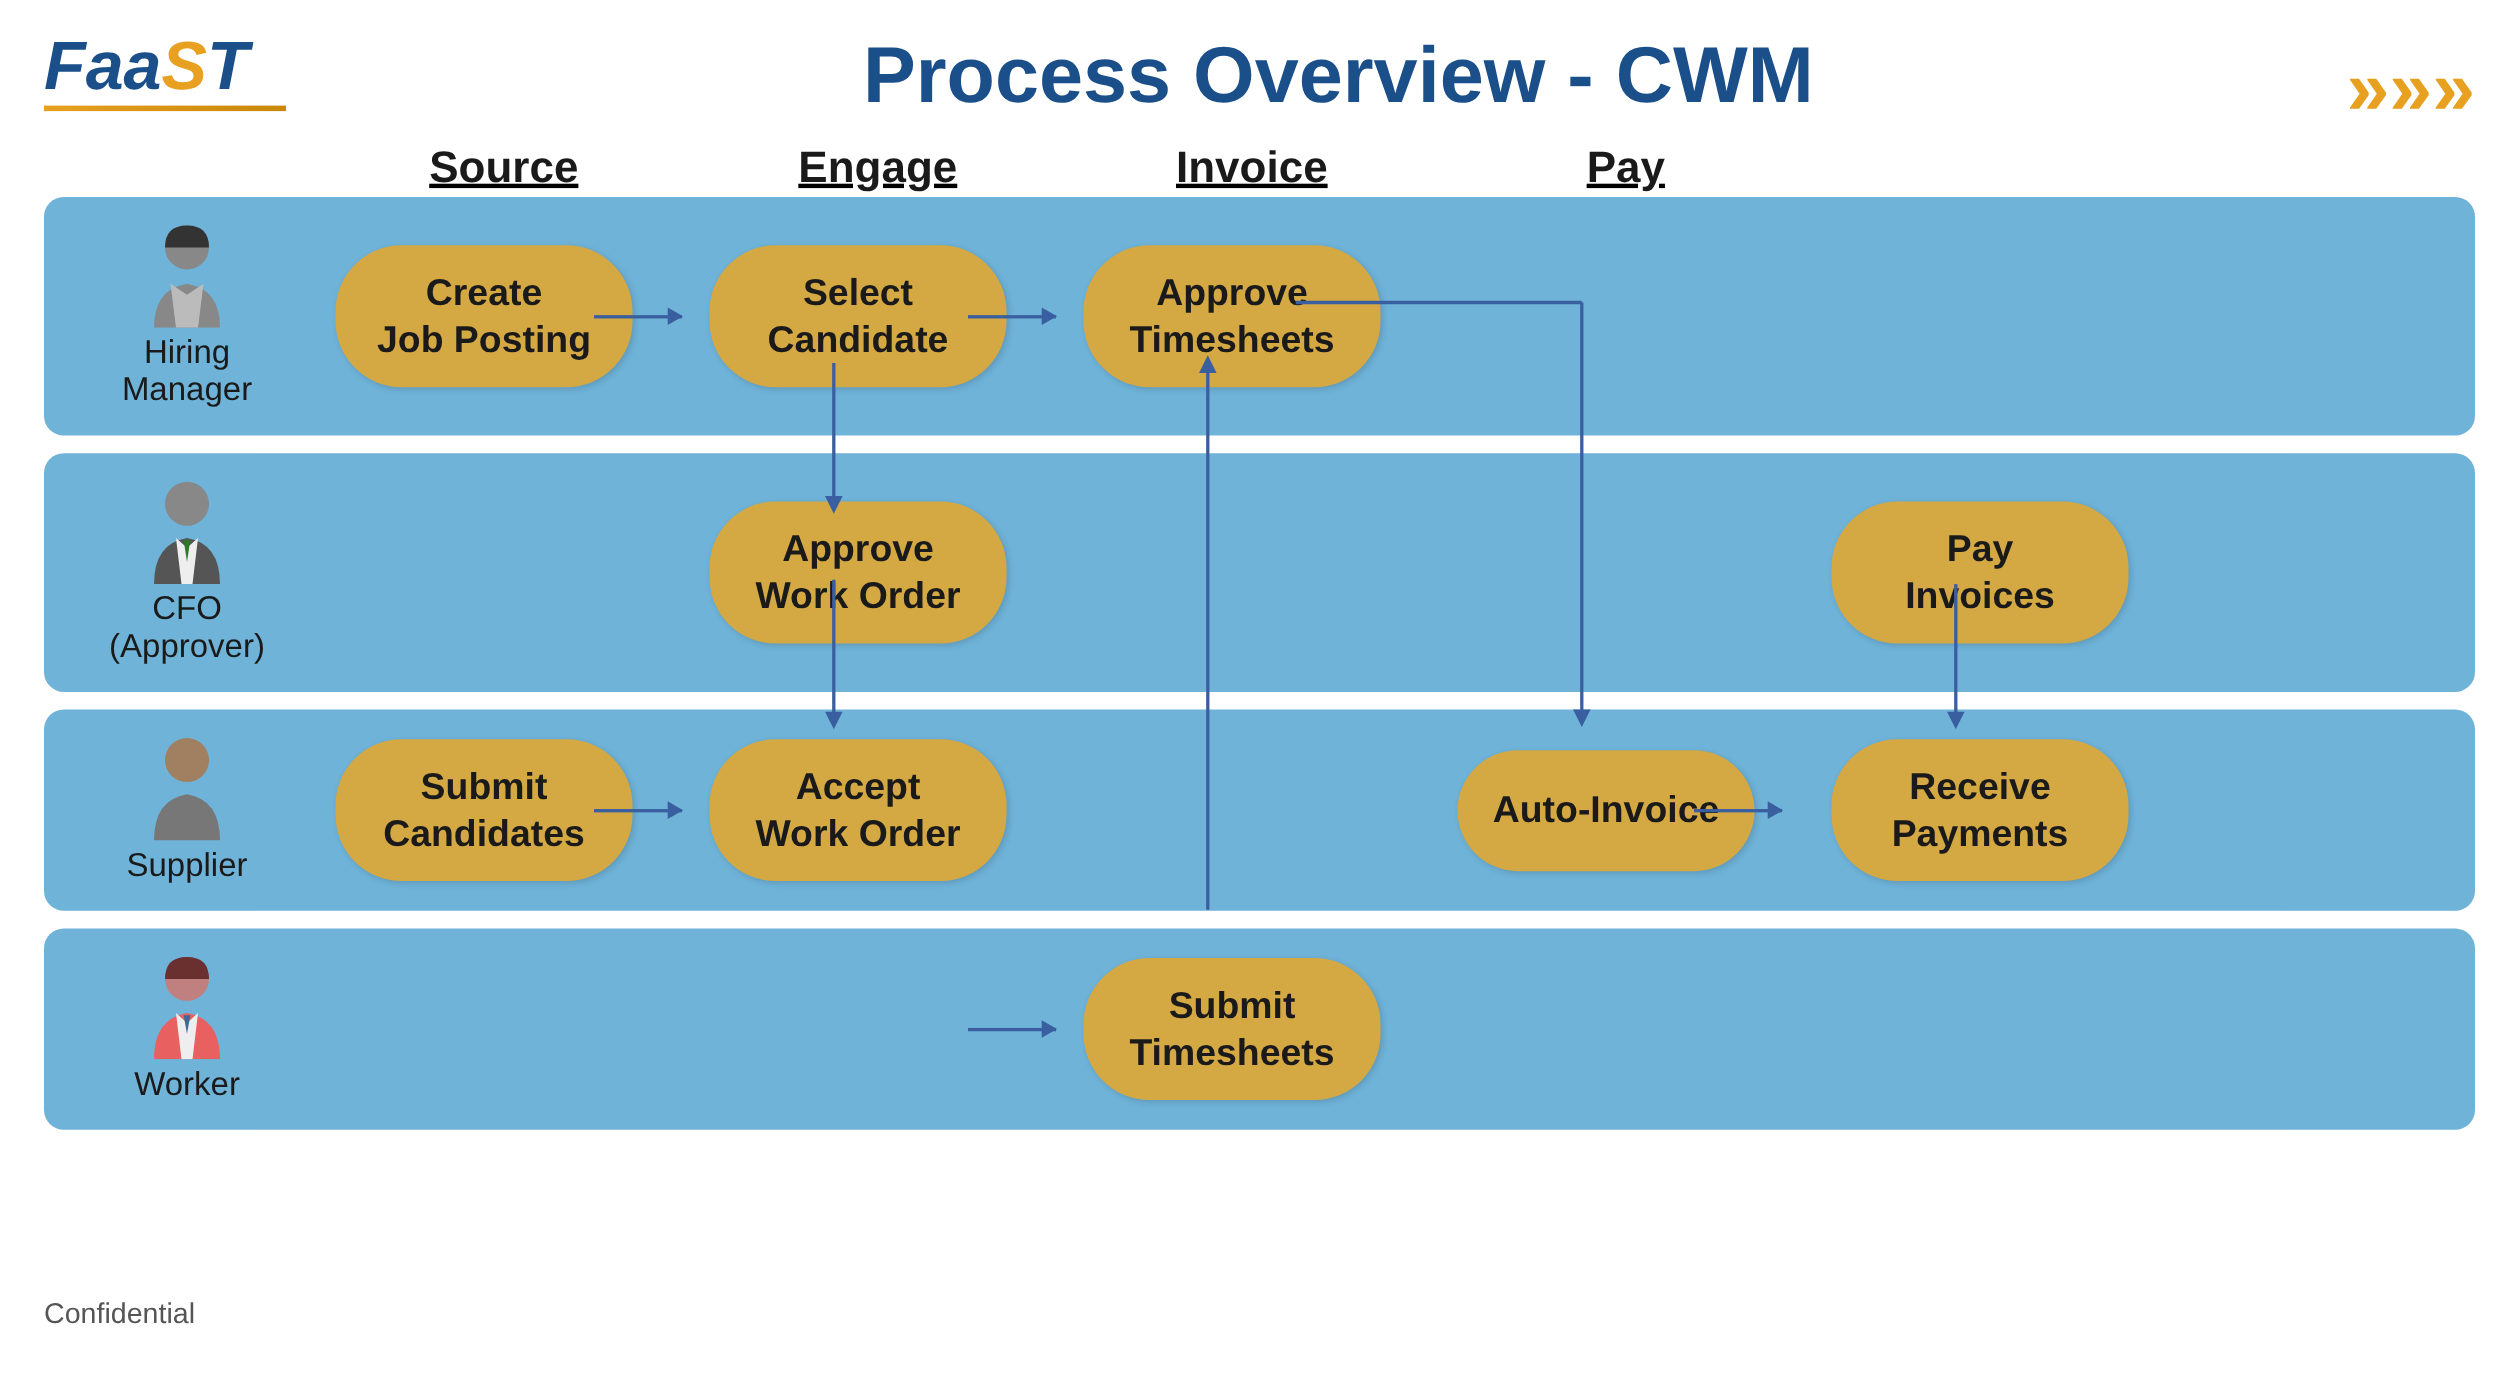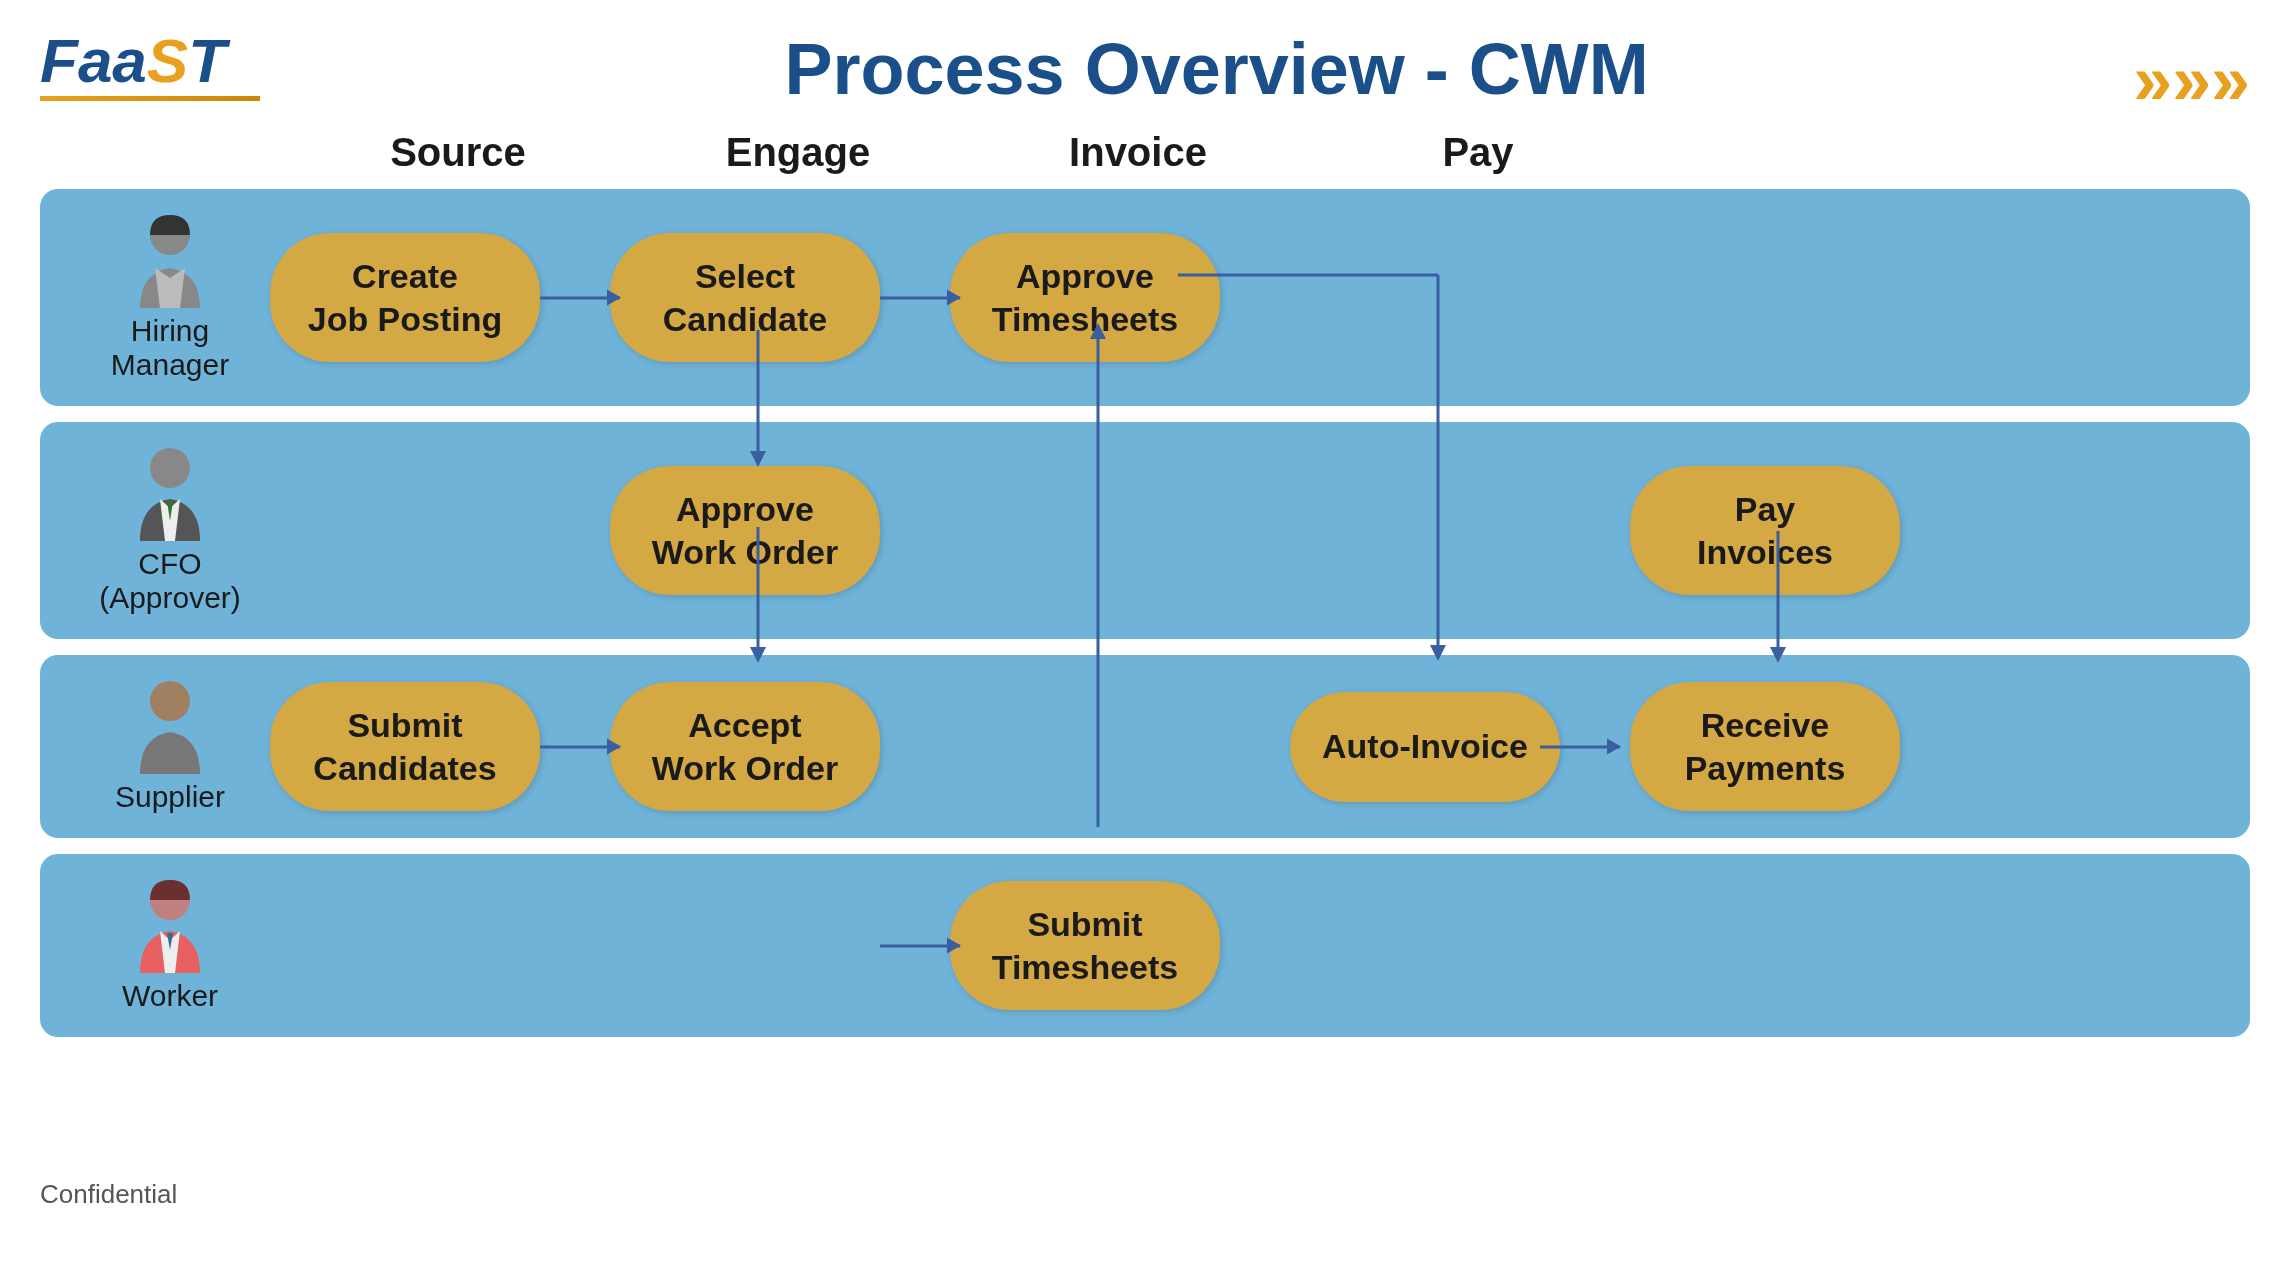--- a/index.html
+++ b/index.html
@@ -67,22 +67,23 @@
       font-size: 70px;
       color: #e8a020;
       font-weight: bold;
       padding-top: 10px;
     }
 
     
     .col-headers {
       display: flex;
       margin-left: 200px;
-      margin-bottom: 14px;
+      margin-bottom: 4px;
       margin-top: 10px;
+      text-decoration: underline;
     }
 
     .col-header {
       font-size: 40px;
       font-weight: bold;
       color: #1a1a1a;
       text-align: center;
     }
 
     
@@ -151,21 +152,21 @@
       display: grid;
       grid-template-columns: 340px 340px 340px 340px 340px;
       align-items: center;
       gap: 0;
       position: relative;
     }
 
     .process-cell {
       display: flex;
       align-items: center;
-      justify-content: flex-start;
+      justify-content: center;
       position: relative;
     }
 
     .pill-wide {
       min-width: 270px;
       max-width: 290px;
     }
   </style>
 </head>
 <body>

